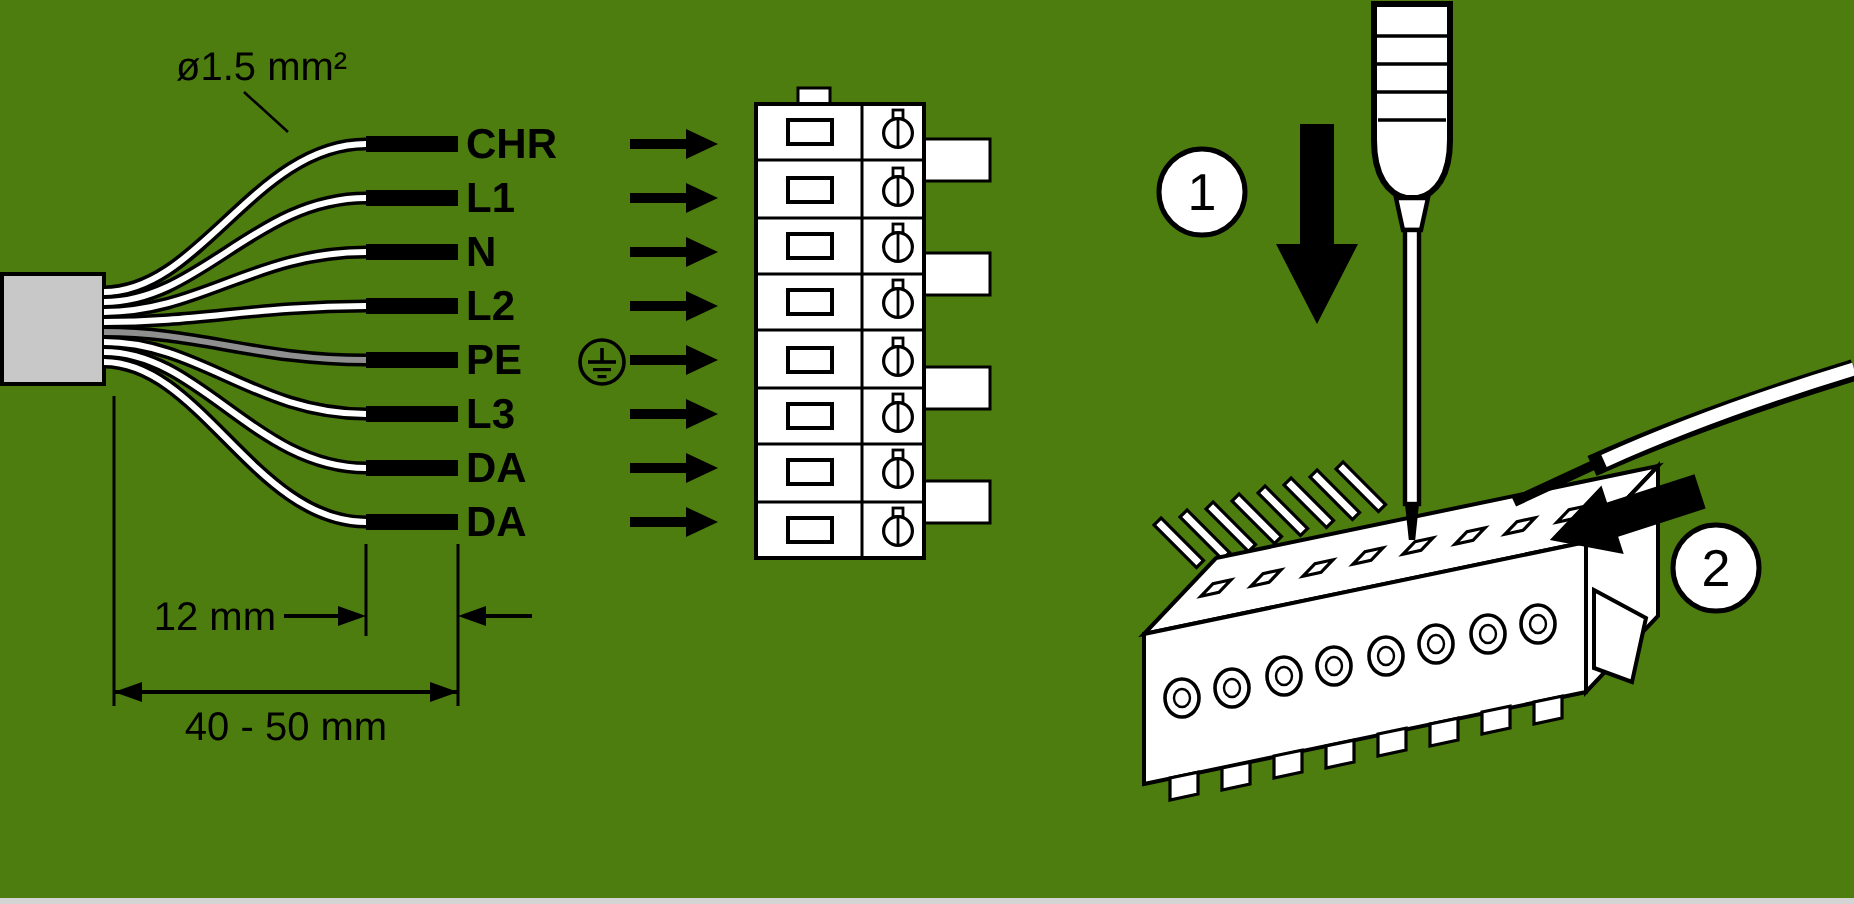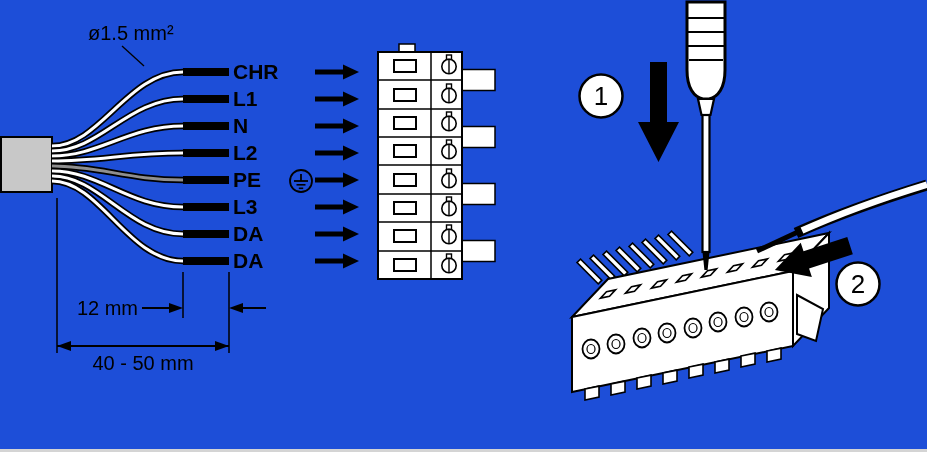--- a/index.html
+++ b/index.html
@@ -1,16 +1,16 @@
 <!DOCTYPE html>
 <html><head>
 <meta charset="utf-8">
 <style>
   html,body{margin:0;padding:0;background:#ffffff;}
-  #stage{position:relative;width:927px;height:452px;background:#1d4ed8;overflow:hidden;
+  #stage{position:relative;width:927px;height:452px;background:#4d7c0f;overflow:hidden;
          font-family:"Liberation Sans","DejaVu Sans",sans-serif;}
   svg{display:block}
   .ol{fill:#ffffff;stroke:#000000;}
   .ln{fill:none;stroke:#000000;}
   .blk{fill:#000000;stroke:none;}
   text{fill:#000000;font-family:"Liberation Sans","DejaVu Sans",sans-serif;}
   .wire-label{font-size:21px;font-weight:700;}
   .gauge-label{font-size:20px;font-weight:400;}
   .dim-label{font-size:20px;font-weight:400;}
   .step-num{font-size:26px;font-weight:400;text-anchor:middle;}

